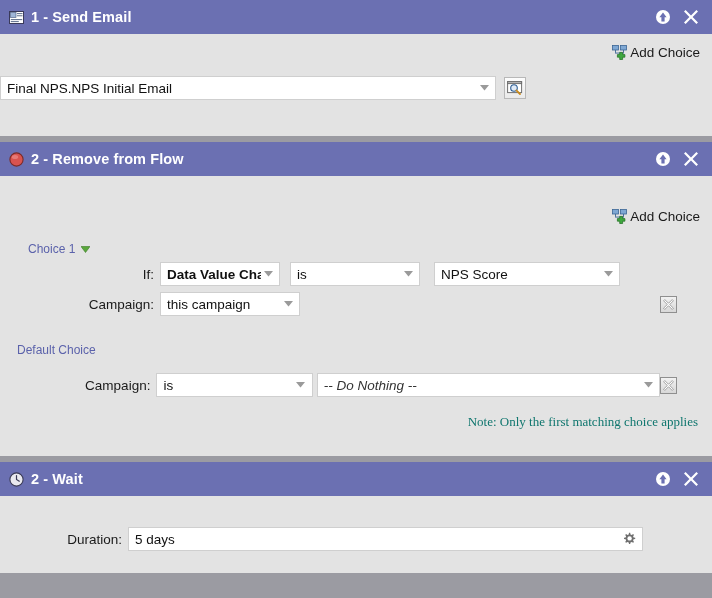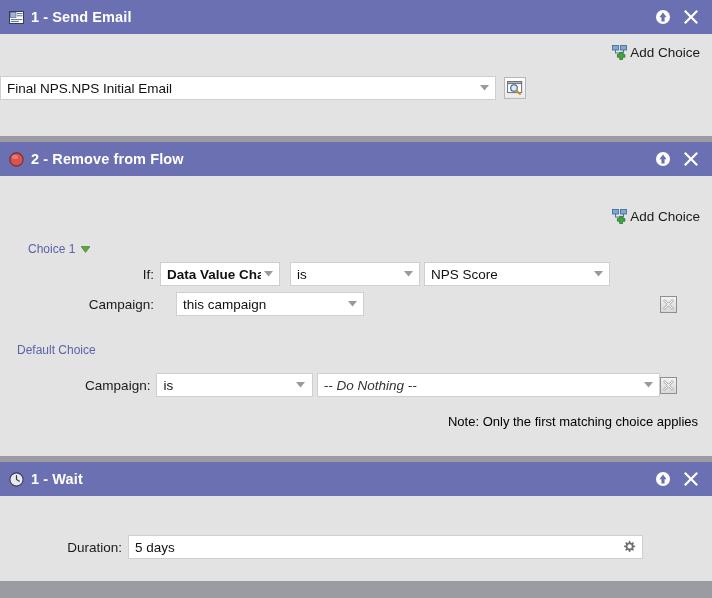--- a/index.html
+++ b/index.html
@@ -164,21 +164,22 @@
     display: flex;
     align-items: center;
     padding-left: 8px;
     margin-bottom: 5px;
   }
   .note-row {
     display: flex;
     justify-content: flex-end;
     padding: 6px 14px 10px 0;
     font-size: 13px;
-    color: #000000;
+    color: #0f766e;
+    font-family: Liberation Serif, serif;
   }
   .del-btn {
     width: 17px;
     height: 17px;
     border: 1px solid #8f8f8f;
     background: linear-gradient(#f2f2f2, #d8d8d8);
     display: inline-flex;
     align-items: center;
     justify-content: center;
     box-sizing: border-box;
@@ -322,33 +323,33 @@
           </span>
         </div>
         <div class="input-box" style="width:130px; margin-left:10px;">
           <span class="val">is</span>
           <span class="caret">
             <svg width="9" height="6" viewBox="0 0 9 6">
                 <path d="M0 0 L9 0 L4.5 5.6 Z" fill="#9a9a9a"></path>
               </svg>
           </span>
         </div>
-        <div class="input-box" style="width:186px; margin-left:4px;">
+        <div class="input-box" style="width:186px; margin-left:14px;">
           <span class="val">NPS Score</span>
           <span class="caret">
             <svg width="9" height="6" viewBox="0 0 9 6">
                 <path d="M0 0 L9 0 L4.5 5.6 Z" fill="#9a9a9a"></path>
               </svg>
           </span>
         </div>
       </div>
 
       <div class="cond-row" style="margin-top:6px;">
         <span class="lbl" style="width:146px; margin-right:6px;">Campaign:</span>
-        <div class="input-box" style="width:188px;margin-left:16px;">
+        <div class="input-box" style="width:140px;">
           <span class="val">this campaign</span>
           <span class="caret">
             <svg width="9" height="6" viewBox="0 0 9 6">
                 <path d="M0 0 L9 0 L4.5 5.6 Z" fill="#9a9a9a"></path>
               </svg>
           </span>
         </div>
         <span style="flex:1 1 auto;"></span>
         <span class="del-btn" style="margin-right:35px;">
           <svg width="11" height="11" viewBox="0 0 11 11">
@@ -396,37 +397,37 @@
   <div class="panel-sep"></div>
 
   <div class="panel">
     <div class="panel-header">
       <span class="panel-header-icon">
         <svg width="15" height="15" viewBox="0 0 15 15">
           <circle cx="7.5" cy="7.5" r="6.6" fill="#e9e9ef" stroke="#3a3a55" stroke-width="1.1"></circle>
           <path d="M7.5 3.6 L7.5 7.5 L10.3 9.2" stroke="#3a3a55" stroke-width="1.2" fill="none" stroke-linecap="round"></path>
         </svg>
       </span>
-      <span class="panel-title">1 - Wait</span>
+      <span class="panel-title">2 - Wait</span>
       <span class="header-spacer"></span>
       <span class="hdr-btn">
         <svg width="16" height="16" viewBox="0 0 16 16">
           <circle cx="8" cy="8" r="7" fill="#ffffff"></circle>
           <path d="M8 3.6 L11.6 8.2 L9.6 8.2 L9.6 12.4 L6.4 12.4 L6.4 8.2 L4.4 8.2 Z" fill="#6b70b2"></path>
         </svg>
       </span>
       <span class="hdr-btn">
         <svg width="16" height="16" viewBox="0 0 16 16">
           <path d="M2.6 1 L8 6.4 L13.4 1 L15 2.6 L9.6 8 L15 13.4 L13.4 15 L8 9.6 L2.6 15 L1 13.4 L6.4 8 L1 2.6 Z" fill="#ffffff"></path>
         </svg>
       </span>
     </div>
 
     <div class="panel-body" style="height:77px;">
-      <div class="field-row" style="padding-top:31px;margin-top:8px;">
+      <div class="field-row" style="padding-top:31px;">
         <span class="lbl" style="width:122px; margin-right:6px;">Duration:</span>
         <div class="input-box" style="width:515px;" title="Enter duration">
           <span class="val">5 days</span>
           <span class="gear">
             <svg width="14" height="14" viewBox="0 0 14 14">
               <path d="M7 0.8 L8.2 0.8 L8.5 2.4 L9.8 2.9 L11.1 2 L12 2.9 L11.1 4.2 L11.6 5.5 L13.2 5.8 L13.2 7 L11.6 7.3 L11.1 8.6 L12 9.9 L11.1 10.8 L9.8 9.9 L8.5 10.4 L8.2 12 L7 12 L6.7 10.4 L5.4 9.9 L4.1 10.8 L3.2 9.9 L4.1 8.6 L3.6 7.3 L2 7 L2 5.8 L3.6 5.5 L4.1 4.2 L3.2 2.9 L4.1 2 L5.4 2.9 L6.7 2.4 Z" fill="#6f6f6f"></path>
               <circle cx="7.6" cy="6.4" r="2.2" fill="#ffffff"></circle>
             </svg>
           </span>
         </div>

